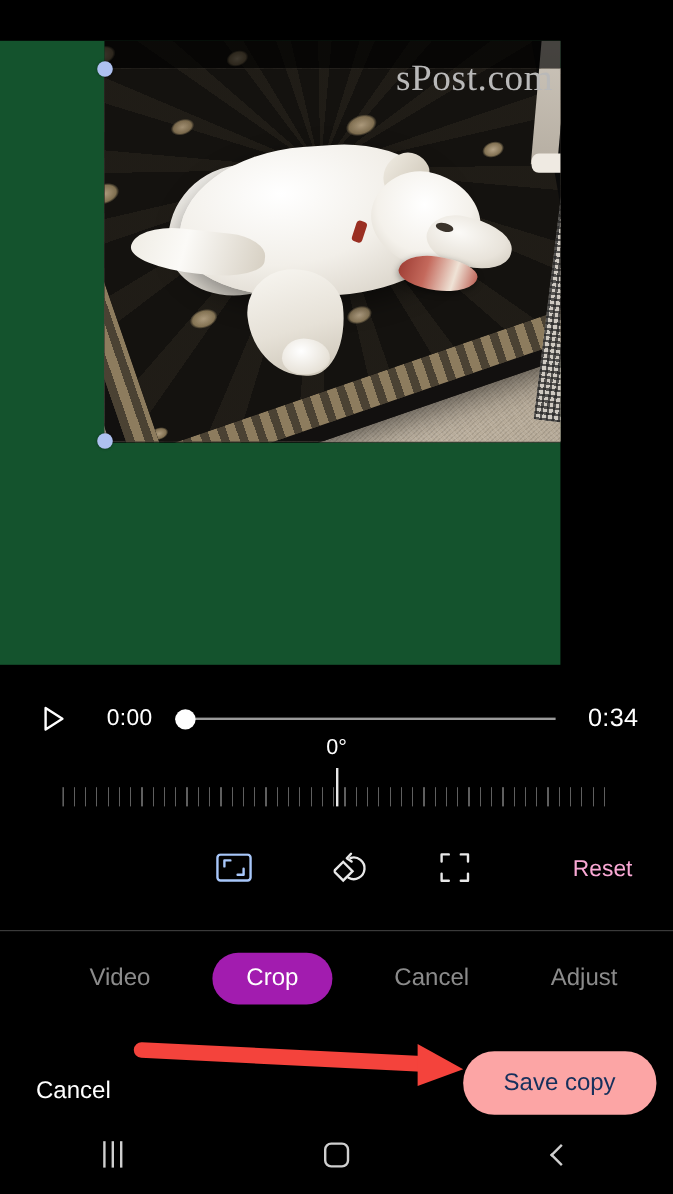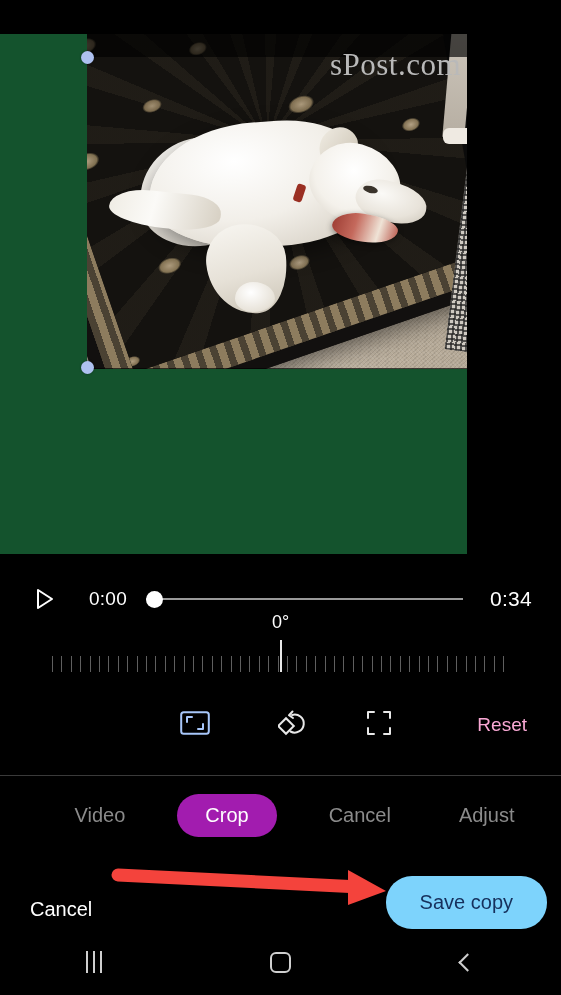--- a/index.html
+++ b/index.html
@@ -438,21 +438,21 @@
   }
   .cancel-btn {
     margin-left: 24px;
     color: #ffffff;
     font-size: 20px;
     padding: 8px 6px;
   }
   .save-btn {
     margin-left: auto;
     margin-right: 14px;
-    background: #7dd3fc;
+    background: #fca5a5;
     color: #16305c;
     font-size: 20px;
     padding: 15px 34px;
     border-radius: 26px;
     white-space: nowrap;
   }
 
   
   .arrow-anno {
     position: absolute;

